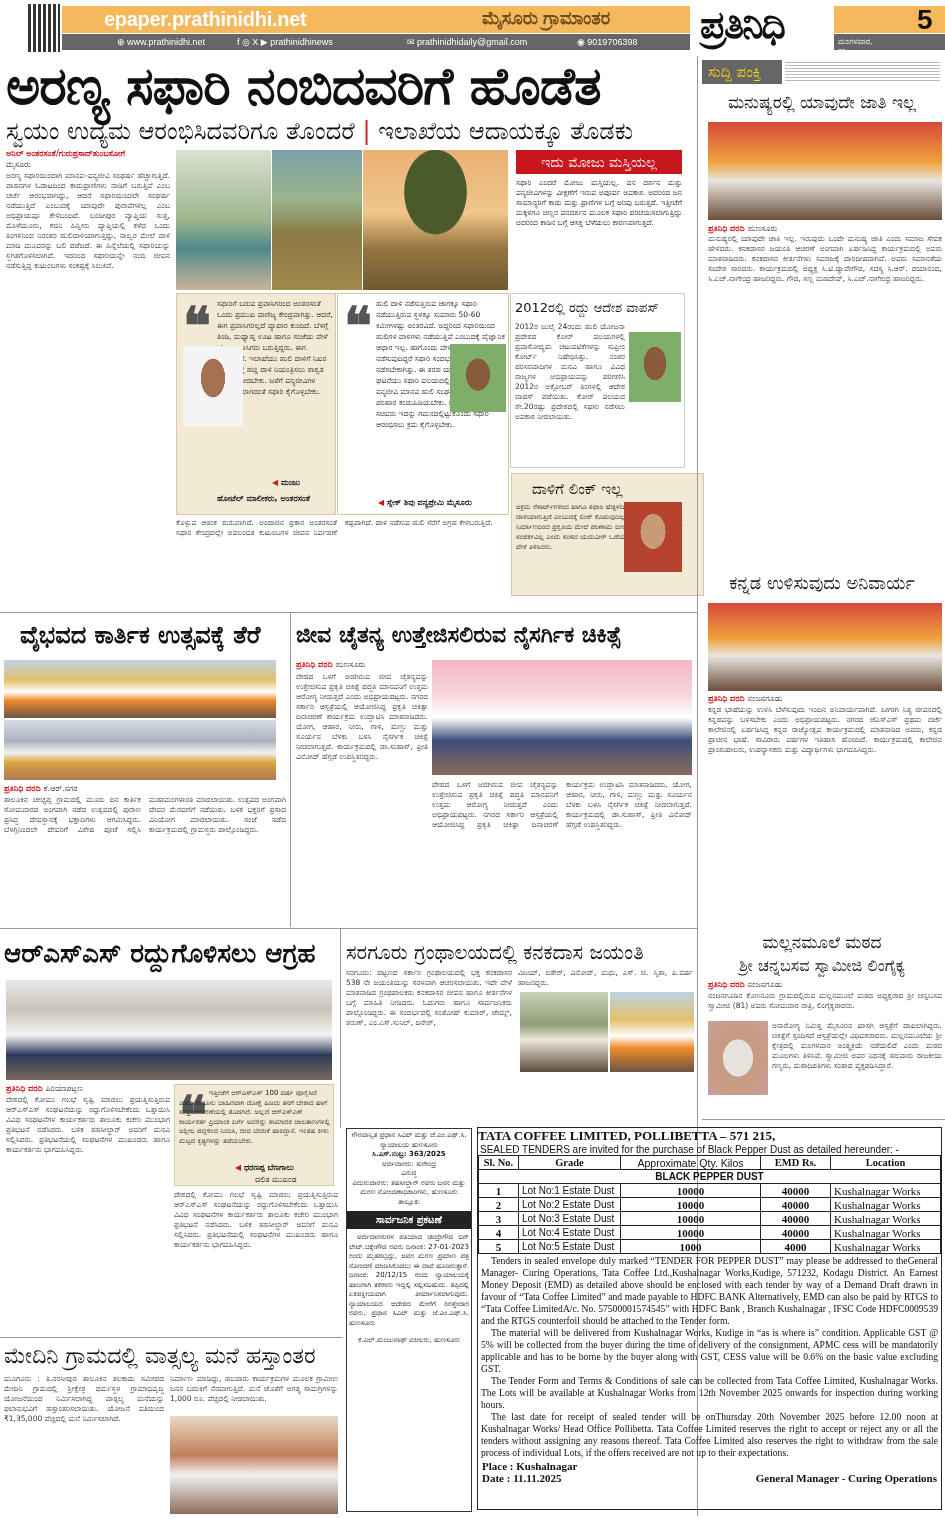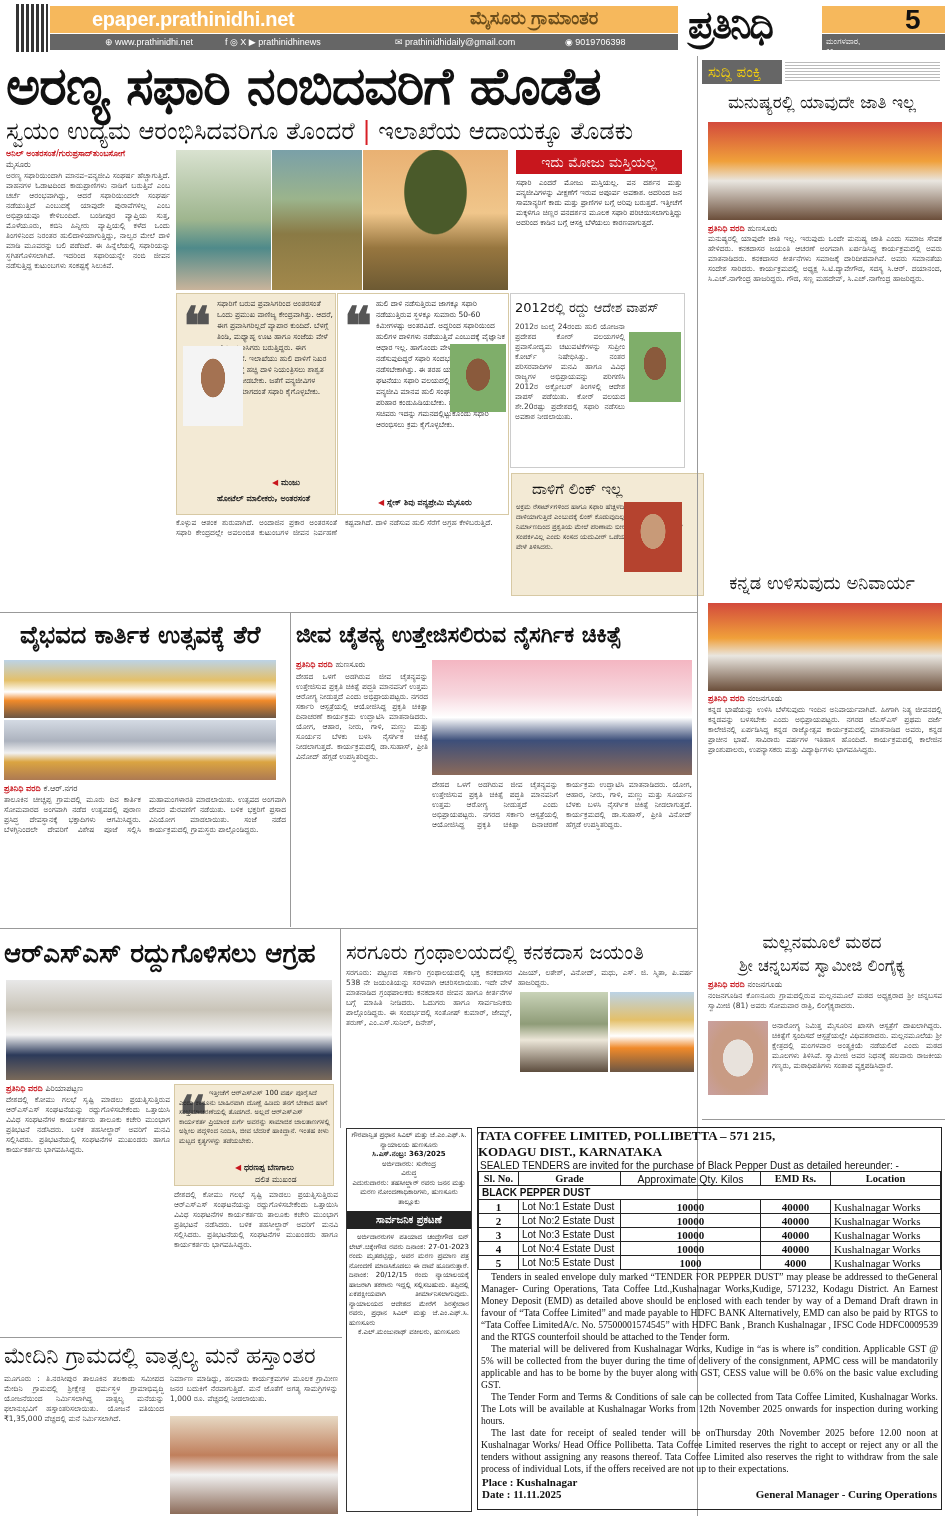--- a/index.html
+++ b/index.html
@@ -1,18 +1,18 @@
 <!DOCTYPE html>
 <html><head>
 <meta charset="utf-8">
 <style>
 *{box-sizing:border-box;margin:0;padding:0}
 body{width:945px;height:1519px;background:#fff;font-family:"DejaVu Sans",sans-serif;color:#111;overflow:hidden;position:relative}
 .abs{position:absolute}
-.masthead{left:0;top:0;width:770px;height:56px}
+.masthead{left:12px;top:0;width:770px;height:56px}
 .qr{left:16px;top:4px;width:32px;height:48px;background:repeating-linear-gradient(90deg,#111 0 3px,#fff 3px 5px),#111;opacity:.85}
 .banner{left:50px;top:6px;width:628px;height:27px;background:#f6b85c}
 .banner-site{left:92px;top:8px;font:bold 20px "Liberation Sans",sans-serif;color:#fff;letter-spacing:-.3px}
 .banner-region{left:470px;top:8px;font:bold 18px "Liberation Sans",sans-serif;color:#6b4d1a}
 .contactbar{left:50px;top:34px;width:628px;height:16px;background:#666}
 .contact{font:9px "Liberation Sans",sans-serif;color:#fff;top:37px}
 .logo{left:688px;top:2px;font:bold 38px "DejaVu Serif",serif;color:#111;letter-spacing:-2px}
 .pagebox{left:822px;top:6px;width:123px;height:27px;background:#f6b85c}
 .pagenum{left:905px;top:4px;font:bold 28px "Liberation Sans",sans-serif;color:#111}
 .datebar{left:822px;top:34px;width:123px;height:16px;background:#666}
@@ -192,38 +192,37 @@
 <div class="abs photo img-house" style="left:170px;top:1416px;width:168px;height:98px"></div>
 
 <div class="abs court">
   <div>ಗೌರವಾನ್ವಿತ ಪ್ರಧಾನ ಸಿವಿಲ್ ಮತ್ತು ಜೆ.ಎಂ.ಎಫ್.ಸಿ. ನ್ಯಾಯಾಲಯ ಹುಣಸೂರು</div>
   <div style="font-weight:bold">ಸಿ.ಎಸ್.ನಂಬ್ರ: 363/2025</div>
   <div>ಅರ್ಜಿದಾರರು: ಸುರೇಂದ್ರ</div>
   <div>ವಿರುದ್ಧ</div>
   <div>ಎದುರುದಾರರು: ತಹಸೀಲ್ದಾರ್ ರವರು ಜನನ ಮತ್ತು ಮರಣ ನೋಂದಣಾಧಿಕಾರಿಗಳು, ಹುಣಸೂರು ತಾಲ್ಲೂಕು</div>
   <div class="bar">ಸಾರ್ವಜನಿಕ ಪ್ರಕಟಣೆ</div>
   <div style="text-align:justify;text-indent:8px">ಅರ್ಜಿದಾರರುಗಳ ಪತಿಯಾದ ಚಂದ್ರೇಗೌಡ ಬಿನ್ ಲೇಟ್.ಚಿಕ್ಕೇಗೌಡ ರವರು ದಿನಾಂಕ: 27-01-2023 ರಂದು ಮೃತಪಟ್ಟಿದ್ದು, ಅವರ ಮರಣ ಪ್ರಮಾಣ ಪತ್ರ ನೋಂದಣಿ ಮಾಡಿಸಿಕೊಡಲು ಈ ದಾವೆ ಹೂಡಿರುತ್ತಾರೆ. ದಿನಾಂಕ: 20/12/15 ರಂದು ನ್ಯಾಯಾಲಯಕ್ಕೆ ಹಾಜರಾಗಿ ತಕರಾರು ಇದ್ದಲ್ಲಿ ಸಲ್ಲಿಸಬಹುದು. ತಪ್ಪಿದಲ್ಲಿ ಏಕಪಕ್ಷೀಯವಾಗಿ ತೀರ್ಮಾನಿಸಲಾಗುವುದು. ನ್ಯಾಯಾಲಯದ ಆದೇಶದ ಮೇರೆಗೆ ಶಿರಸ್ತೇದಾರ ರವರು, ಪ್ರಧಾನ ಸಿವಿಲ್ ಮತ್ತು ಜೆ.ಎಂ.ಎಫ್.ಸಿ. ಹುಣಸೂರು</div>
-  <div style="margin-top:0">ಕೆ.ಎಲ್.ಮಂಜುನಾಥ್ ವಕೀಲರು, ಹುಣಸೂರು</div>
+  <div style="margin-top:8px">ಕೆ.ಎಲ್.ಮಂಜುನಾಥ್ ವಕೀಲರು, ಹುಣಸೂರು</div>
 </div>
 
 <div class="abs tender">
   <h1>TATA COFFEE LIMITED, POLLIBETTA – 571 215,</h1>
-  <h1>KODAGU DIST., KARNATAKA</h1>
   <div class="intro">SEALED TENDERS are invited for the purchase of Black Pepper Dust as detailed hereunder: -</div>
   <table>
     <tbody>
         <tr>
       <th style="width:40px">Sl. No.</th>
       <th style="width:102px">Grade</th>
       <th style="width:140px;font-family:'Liberation Sans',sans-serif;font-weight:normal">Approximate Qty. Kilos</th>
       <th style="width:70px">EMD Rs.</th>
       <th>Location</th>
     </tr>
     <tr>
-          <td colspan="5" style="text-align:left;font:bold 10px 'Liberation Sans',sans-serif">BLACK PEPPER DUST</td>
+          <td colspan="5" style="text-align:center;font:bold 10px 'Liberation Sans',sans-serif">BLACK PEPPER DUST</td>
         </tr>
     <tr>
           <td class="c">1</td>
           <td class="g">Lot No:1 Estate Dust</td>
           <td class="c">10000</td>
           <td class="c">40000</td>
           <td>Kushalnagar Works</td>
         </tr>
     <tr>
           <td class="c">2</td>

